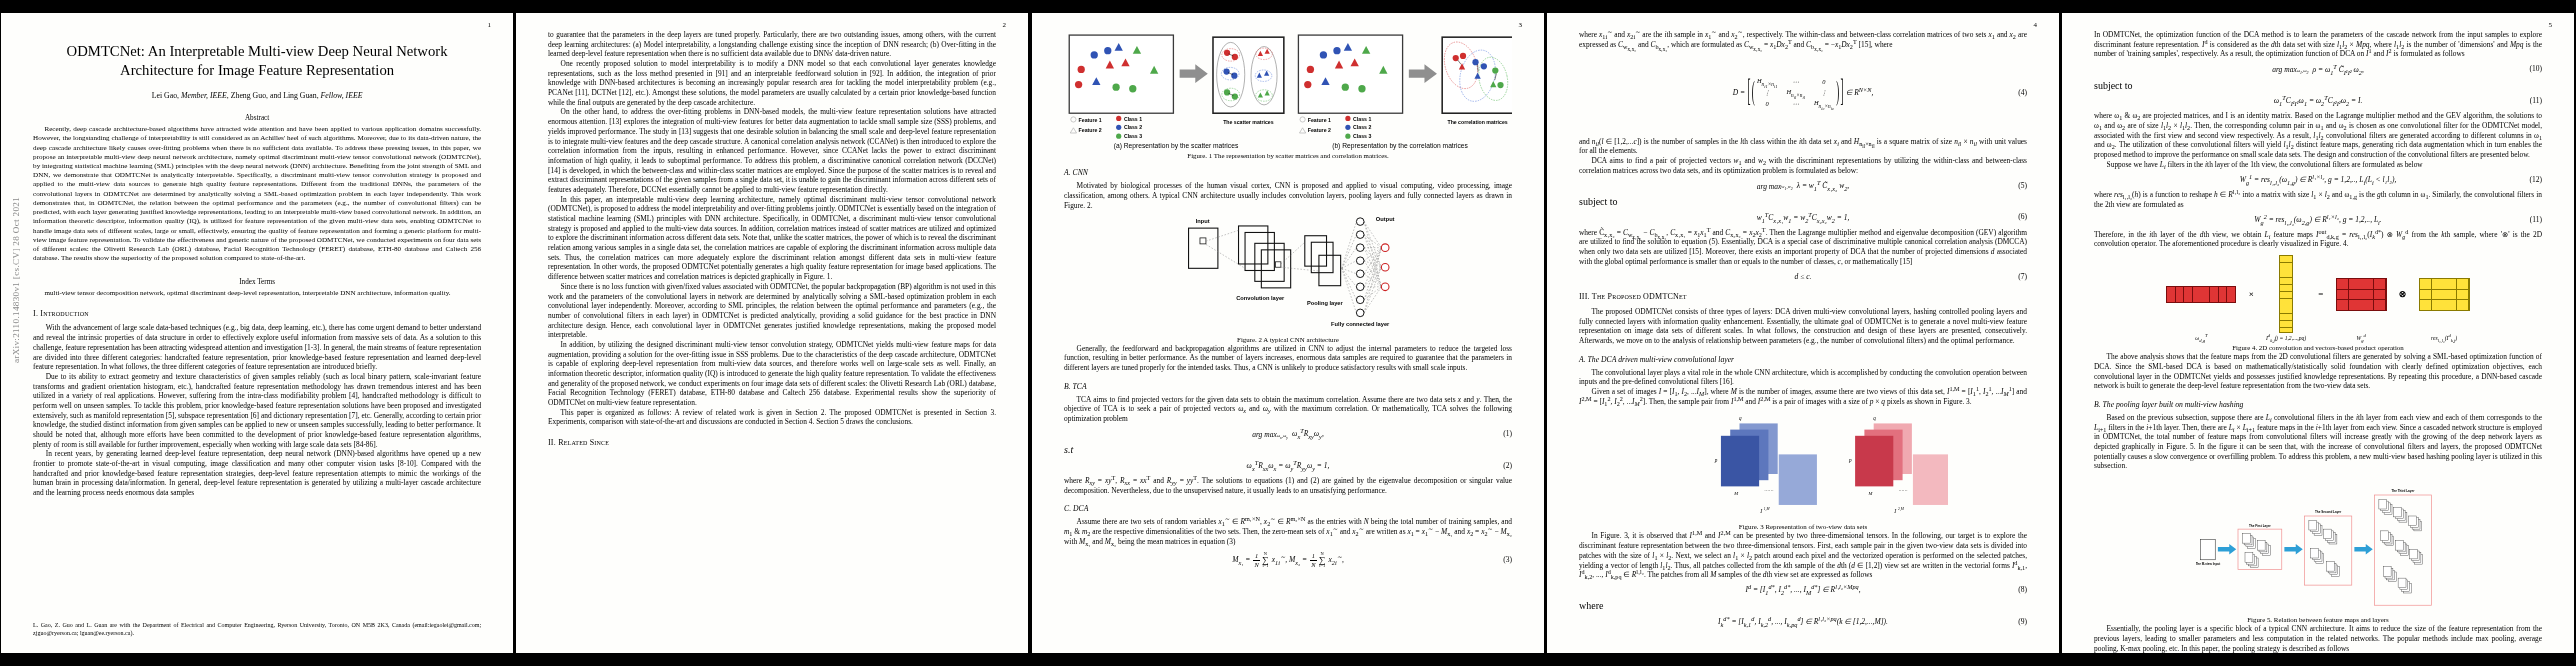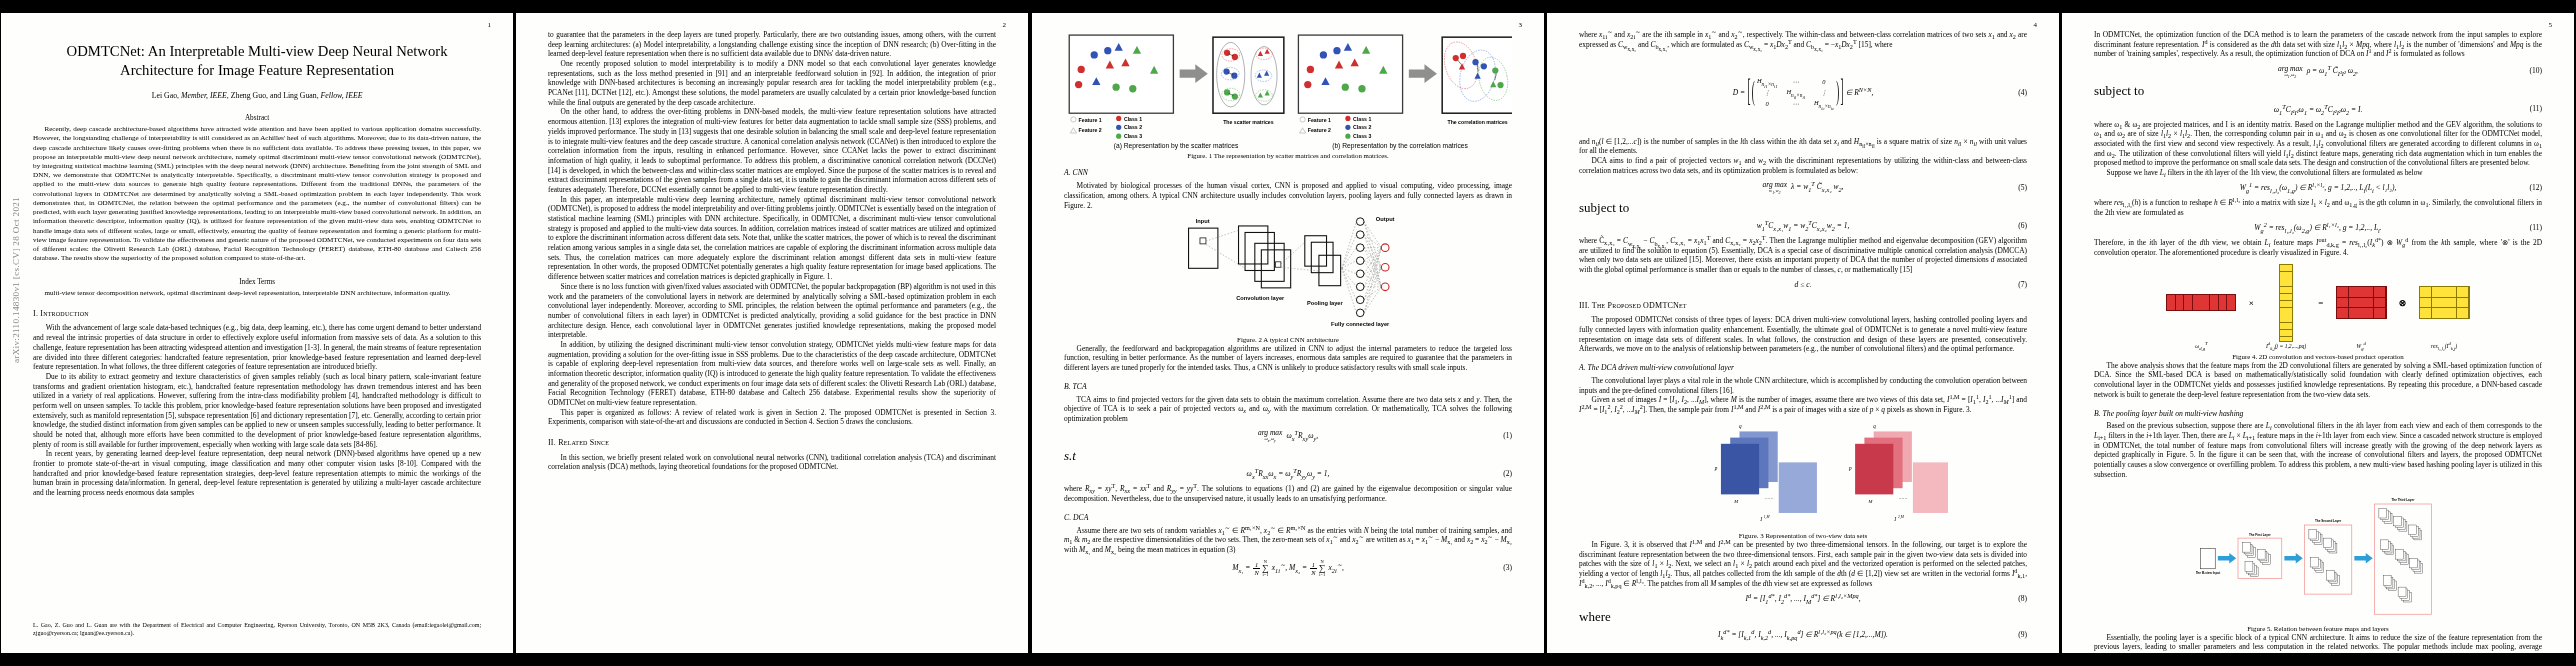--- a/index.html
+++ b/index.html
@@ -13,24 +13,24 @@
   .authors{font-size:7.8px;text-align:center;margin-top:11px}
   .abshead{font-weight:normal;text-align:center;font-size:7.2px;margin-top:14.5px}
   .abs{font-size:7.1px;line-height:1.3;text-align:justify;margin:2.8px 0 0;text-indent:1.6em}
   .sechead{font-variant:small-caps;font-size:8px;margin:11px 0 5.6px;letter-spacing:0.2px}
   p.b{font-size:7.4px;line-height:1.31;text-align:justify;margin:0;text-indent:1.7em}
   p.ni{text-indent:0}
   .footnote{position:absolute;left:32px;right:32px;bottom:15.6px;font-size:6px;line-height:1.32;text-align:justify}
   .subsec{font-style:italic;font-size:7.7px;margin:9px 0 3.9px}
   .eqrow{position:relative;text-align:center;font-size:7.5px;font-style:italic;margin:5.6px 0;line-height:1.25}
   .eqrow .eqno{position:absolute;right:0;top:50%;transform:translateY(-50%);font-style:normal}
-  .plain{font-size:13px;margin:2.2px 0}
+  .plain{font-size:10px;margin:2.2px 0}
   .it{font-style:italic}
   sub,sup{line-height:0}
-  .am{display:inline-flex;flex-direction:column;align-items:center;vertical-align:middle;line-height:1;margin-right:2.2px}
+  .am{display:inline-flex;align-items:flex-end;vertical-align:middle;line-height:1;margin-right:2.2px}
   .am .lim{font-size:4.7px;margin-top:0.6px}
   .sum{display:inline-flex;flex-direction:column;align-items:center;vertical-align:middle;line-height:.9;font-style:normal;margin:0 1.1px}
   .sum .lim{font-size:4.4px}
   .sum .sg{font-size:9.4px}
   .frac{display:inline-flex;flex-direction:column;align-items:center;vertical-align:middle;line-height:1.1;font-size:6.4px;margin:0 1.1px}
   .frac .num{border-bottom:0.6px solid #000;padding:0 1.7px}
   .st1,.st2{display:inline-block;font-style:normal;vertical-align:middle;font-size:9px;margin:0 0.6px}
   .st1{transform:scaleY(3.6)}
   .st2{transform:scaleY(3.1)}
   .mat{display:inline-grid;grid-template-columns:auto auto auto;column-gap:9px;row-gap:1.7px;vertical-align:middle;font-size:6.4px;align-items:center;justify-items:center;margin:0 1.7px}
@@ -96,21 +96,20 @@
     <div class="pageno">2</div>
     <div class="inner">
       <p class="b ni">to guarantee that the parameters in the deep layers are tuned properly. Particularly, there are two outstanding issues, among others, with the current deep learning architectures: (a) Model interpretability, a longstanding challenge existing since the inception of DNN research; (b) Over-fitting in the learned deep-level feature representation when there is no sufficient data available due to DNNs' data-driven nature.</p>
       <p class="b">One recently proposed solution to model interpretability is to modify a DNN model so that each convolutional layer generates knowledge representations, such as the loss method presented in [91] and an interpretable feedforward solution in [92]. In addition, the integration of prior knowledge with DNN-based architectures is becoming an increasingly popular research area for tackling the model interpretability problem (e.g., PCANet [11], DCTNet [12], etc.). Amongst these solutions, the model parameters are usually calculated by a certain prior knowledge-based function while the final outputs are generated by the deep cascade architecture.</p>
       <p class="b">On the other hand, to address the over-fitting problems in DNN-based models, the multi-view feature representation solutions have attracted enormous attention. [13] explores the integration of multi-view features for better data augmentation to tackle small sample size (SSS) problems, and yields improved performance. The study in [13] suggests that one desirable solution in balancing the small scale and deep-level feature representation is to integrate multi-view features and the deep cascade structure. A canonical correlation analysis network (CCANet) is then introduced to explore the correlation information from the inputs, resulting in enhanced performance. However, since CCANet lacks the power to extract discriminant information of high quality, it leads to suboptimal performance. To address this problem, a discriminative canonical correlation network (DCCNet) [14] is developed, in which the between-class and within-class scatter matrices are employed. Since the purpose of the scatter matrices is to reveal and extract discriminant representations of the given samples from a single data set, it is unable to gain the discriminant information across different sets of features adequately. Therefore, DCCNet essentially cannot be applied to multi-view feature representation directly.</p>
       <p class="b">In this paper, an interpretable multi-view deep learning architecture, namely optimal discriminant multi-view tensor convolutional network (ODMTCNet), is proposed to address the model interpretability and over-fitting problems jointly. ODMTCNet is essentially based on the integration of statistical machine learning (SML) principles with DNN architecture. Specifically, in ODMTCNet, a discriminant multi-view tensor convolutional strategy is proposed and applied to the multi-view data sources. In addition, correlation matrices instead of scatter matrices are utilized and optimized to explore the discriminant information across different data sets. Note that, unlike the scatter matrices, the power of which is to reveal the discriminant relation among various samples in a single data set, the correlation matrices are capable of exploring the discriminant information across multiple data sets. Thus, the correlation matrices can more adequately explore the discriminant relation amongst different data sets in multi-view feature representation. In other words, the proposed ODMTCNet potentially generates a high quality feature representation for image based applications. The difference between scatter matrices and correlation matrices is depicted graphically in Figure. 1.</p>
       <p class="b">Since there is no loss function with given/fixed values associated with ODMTCNet, the popular backpropagation (BP) algorithm is not used in this work and the parameters of the convolutional layers in network are determined by analytically solving a SML-based optimization problem in each convolutional layer independently. Moreover, according to SML principles, the relation between the optimal performance and parameters (e.g., the number of convolutional filters in each layer) in ODMTCNet is predicted analytically, providing a solid guidance for the best practice in DNN architecture design. Hence, each convolutional layer in ODMTCNet generates justified knowledge representations, making the proposed model interpretable.</p>
       <p class="b">In addition, by utilizing the designed discriminant multi-view tensor convolution strategy, ODMTCNet yields multi-view feature maps for data augmentation, providing a solution for the over-fitting issue in SSS problems. Due to the characteristics of the deep cascade architecture, ODMTCNet is capable of exploring deep-level representation from multi-view data sources, and therefore works well on large-scale sets as well. Finally, an information theoretic descriptor, information quality (IQ) is introduced to generate the high quality feature representation. To validate the effectiveness and generality of the proposed network, we conduct experiments on four image data sets of different scales: the Olivetti Research Lab (ORL) database, Facial Recognition Technology (FERET) database, ETH-80 database and Caltech 256 database. Experimental results show the superiority of ODMTCNet on multi-view feature representation.</p>
       <p class="b">This paper is organized as follows: A review of related work is given in Section 2. The proposed ODMTCNet is presented in Section 3. Experiments, comparison with state-of-the-art and discussions are conducted in Section 4. Section 5 draws the conclusions.</p>
       <div class="sechead">II. Related Since</div>
-      <p class="b">In this section, we briefly present related work on convolutional neural networks (CNN), traditional correlation analysis (TCA) and discriminant correlation analysis (DCA) methods, laying theoretical foundations for the proposed ODMTCNet.</p>
     </div>
   </div>
 
   <div class="page" id="p3">
     <div class="pageno">3</div>
     <div class="inner">
       <div class="figwrap">
         <svg viewBox="0 0 860 205" width="448">
 
           <rect x="10" y="4" width="200" height="150" class="fbox"></rect>

